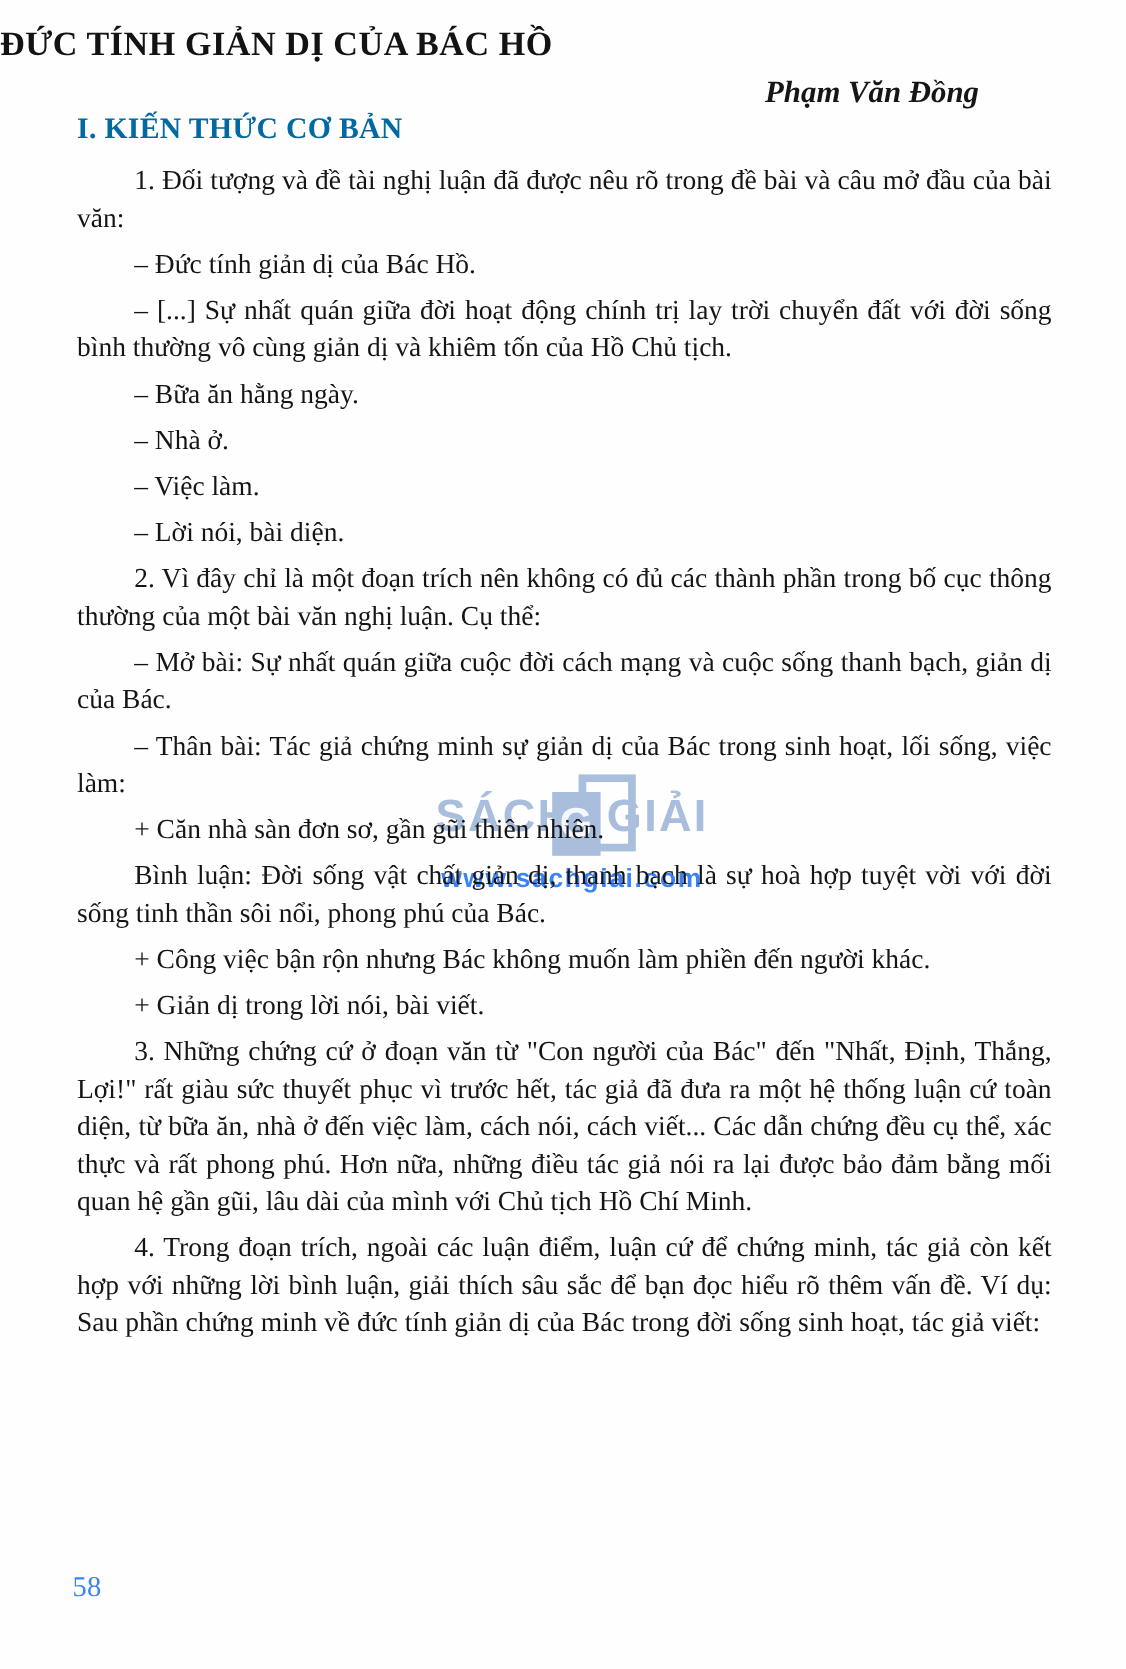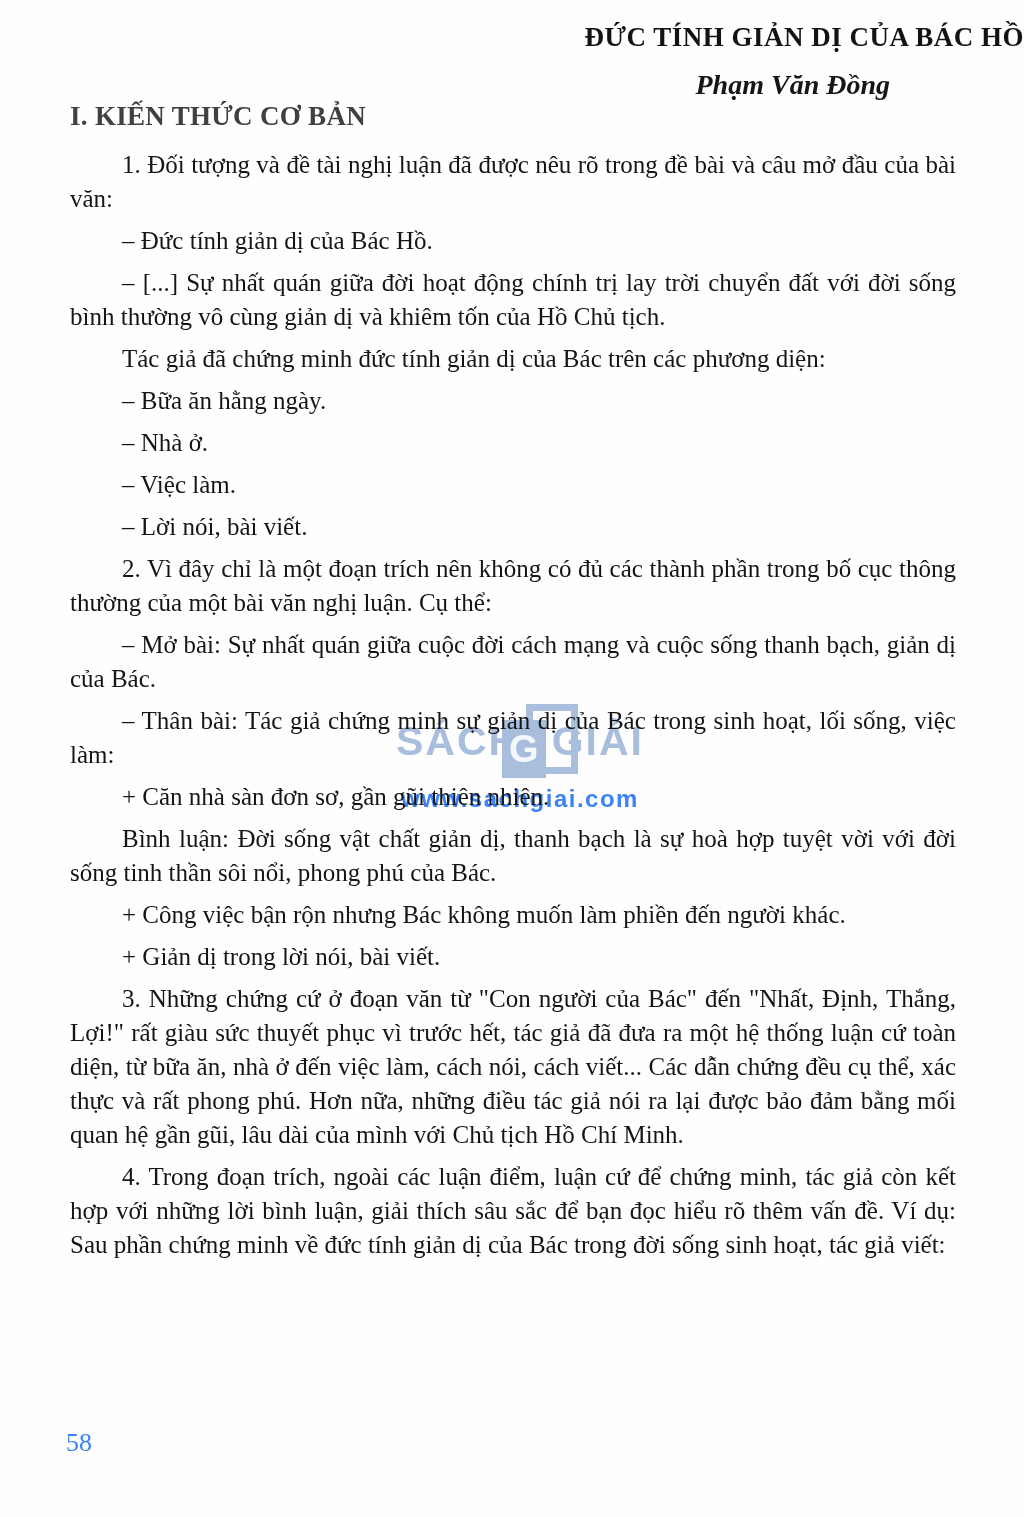--- a/index.html
+++ b/index.html
@@ -15,22 +15,22 @@
     overflow: hidden;
     font-family: "Liberation Serif", serif;
     color: #151515;
   }
   .title {
     position: absolute;
     top: 22px;
     left: 0;
     width: 100%;
     margin: 0;
-    text-align: right;
-    font-size: 27px;
+    text-align: left;
+    font-size: 31px;
     font-weight: bold;
     letter-spacing: 0.5px;
     color: #131313;
   }
   .author {
     position: absolute;
     top: 69px;
     right: 134px;
     font-size: 28px;
     font-weight: bold;
@@ -38,21 +38,21 @@
     color: #161616;
   }
   .section {
     position: absolute;
     top: 101px;
     left: 70px;
     margin: 0;
     font-size: 27px;
     font-weight: bold;
     letter-spacing: 0.3px;
-    color: #404040;
+    color: #0369a1;
   }
   .body-text {
     position: absolute;
     top: 148px;
     left: 70px;
     width: 886px;
     font-size: 25px;
     line-height: 34px;
     text-align: justify;
     z-index: 2;
@@ -150,25 +150,24 @@
   <h1 class="title">ĐỨC TÍNH GIẢN DỊ CỦA BÁC HỒ</h1>
 
   <div class="author">Phạm Văn Đồng</div>
 
   <h2 class="section">I. KIẾN THỨC CƠ BẢN</h2>
 
   <div class="body-text" id="body-text">
       <p class="para"><span>1. Đối tượng và đề tài nghị luận đã được nêu rõ trong đề bài và câu mở đầu của bài văn:</span></p>
       <p class="para"><span class="it">– Đức tính giản dị của Bác Hồ.</span></p>
       <p class="para"><span class="it">– [...] Sự nhất quán giữa đời hoạt động chính trị lay trời chuyển đất với đời sống bình thường vô cùng giản dị và khiêm tốn của Hồ Chủ tịch.</span></p>
-      <p class="para"><span>Tác giả đã chứng minh đức tính giản dị của Bác trên các phương diện:</span></p>
       <p class="para"><span>– Bữa ăn hằng ngày.</span></p>
       <p class="para"><span>– Nhà ở.</span></p>
       <p class="para"><span>– Việc làm.</span></p>
-      <p class="para"><span>– Lời nói, bài viết.</span></p>
+      <p class="para"><span>– Lời nói, bài diện.</span></p>
       <p class="para"><span>2. Vì đây chỉ là một đoạn trích nên không có đủ các thành phần trong bố cục thông thường của một bài văn nghị luận. Cụ thể:</span></p>
       <p class="para"><span>– </span><span class="it">Mở bài</span><span>: Sự nhất quán giữa cuộc đời cách mạng và cuộc sống thanh bạch, giản dị của Bác.</span></p>
       <p class="para"><span>– </span><span class="it">Thân bài</span><span>: Tác giả chứng minh sự giản dị của Bác trong sinh hoạt, lối sống, việc làm:</span></p>
       <p class="para"><span>+ Căn nhà sàn đơn sơ, gần gũi thiên nhiên.</span></p>
       <p class="para"><span class="it">Bình luận: Đời sống vật chất giản dị, thanh bạch là sự hoà hợp tuyệt vời với đời sống tinh thần sôi nổi, phong phú của Bác.</span></p>
       <p class="para"><span>+ Công việc bận rộn nhưng Bác không muốn làm phiền đến người khác.</span></p>
       <p class="para"><span>+ Giản dị trong lời nói, bài viết.</span></p>
       <p class="para"><span>3. Những chứng cứ ở đoạn văn từ "Con người của Bác" đến "Nhất, Định, Thắng, Lợi!" rất giàu sức thuyết phục vì trước hết, tác giả đã đưa ra một hệ thống luận cứ toàn diện, từ bữa ăn, nhà ở đến việc làm, cách nói, cách viết... Các dẫn chứng đều cụ thể, xác thực và rất phong phú. Hơn nữa, những điều tác giả nói ra lại được bảo đảm bằng mối quan hệ gần gũi, lâu dài của mình với Chủ tịch Hồ Chí Minh.</span></p>
       <p class="para"><span>4. Trong đoạn trích, ngoài các luận điểm, luận cứ để chứng minh, tác giả còn kết hợp với những lời bình luận, giải thích sâu sắc để bạn đọc hiểu rõ thêm vấn đề. Ví dụ: Sau phần chứng minh về đức tính giản dị của Bác trong đời sống sinh hoạt, tác giả viết:</span></p>
     </div>

